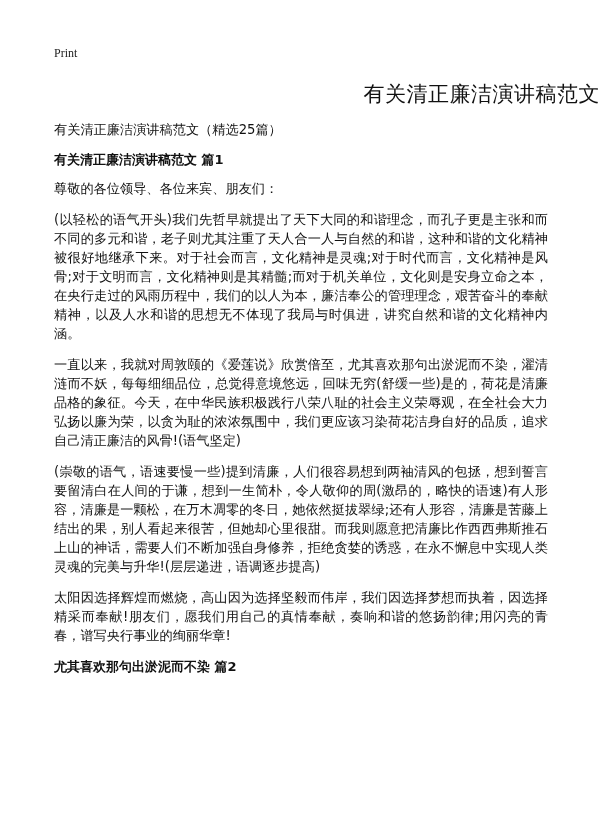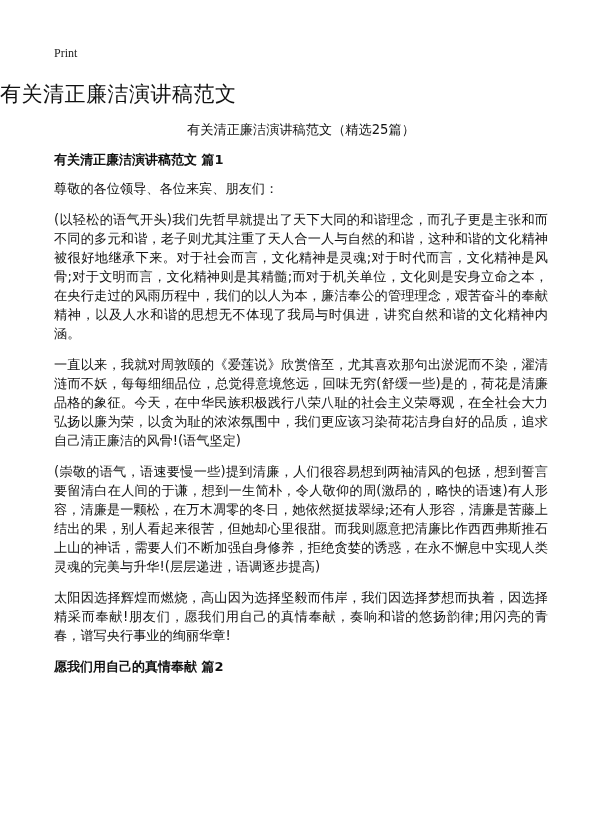--- a/index.html
+++ b/index.html
@@ -8,28 +8,28 @@
     font-family: "DejaVu Sans", "Liberation Sans", sans-serif;
     color: #111;
   }
   .page { position: relative; width: 600px; height: 712px; }
   .print-label {
     position: absolute; left: 54px; top: 46px;
     font-family: "Liberation Serif", "DejaVu Serif", serif;
     font-size: 12px; color: #222;
   }
   .doc-title {
-    position: absolute; left: 0; top: 80px; width: 600px; text-align: left;
+    position: absolute; left: 0; top: 80px; width: 600px; text-align: right;
     font-size: 21px; font-weight: normal; color: #111; margin: 0; letter-spacing: 0.5px;
   }
   .content {
     position: absolute; left: 54px; top: 120px; width: 494px;
     font-size: 13.2px; line-height: 19px;
   }
-  .subtitle { margin: 0 0 11px 0; text-align: center; }
+  .subtitle { margin: 0 0 11px 0; }
   .section-heading { margin: 0 0 10px 0; font-weight: bold; font-size: 13px; }
   .para { margin: 0 0 12px 0; text-align: justify; text-justify: inter-character; word-break: break-all; }
 </style>
 </head>
 <body>
 
 <div class="page">
   <div class="print-label">Print</div>
   <h1 class="doc-title">有关清正廉洁演讲稿范文</h1>
 
@@ -39,16 +39,16 @@
     <div>
       <p class="section-heading">有关清正廉洁演讲稿范文 篇1</p>
       <p class="para">尊敬的各位领导、各位来宾、朋友们：</p>
       <p class="para">(以轻松的语气开头)我们先哲早就提出了天下大同的和谐理念，而孔子更是主张和而不同的多元和谐，老子则尤其注重了天人合一人与自然的和谐，这种和谐的文化精神被很好地继承下来。对于社会而言，文化精神是灵魂;对于时代而言，文化精神是风骨;对于文明而言，文化精神则是其精髓;而对于机关单位，文化则是安身立命之本，在央行走过的风雨历程中，我们的以人为本，廉洁奉公的管理理念，艰苦奋斗的奉献精神，以及人水和谐的思想无不体现了我局与时俱进，讲究自然和谐的文化精神内涵。</p>
       <p class="para">一直以来，我就对周敦颐的《爱莲说》欣赏倍至，尤其喜欢那句出淤泥而不染，濯清涟而不妖，每每细细品位，总觉得意境悠远，回味无穷(舒缓一些)是的，荷花是清廉品格的象征。今天，在中华民族积极践行八荣八耻的社会主义荣辱观，在全社会大力弘扬以廉为荣，以贪为耻的浓浓氛围中，我们更应该习染荷花洁身自好的品质，追求自己清正廉洁的风骨!(语气坚定)</p>
       <p class="para">(崇敬的语气，语速要慢一些)提到清廉，人们很容易想到两袖清风的包拯，想到誓言要留清白在人间的于谦，想到一生简朴，令人敬仰的周(激昂的，略快的语速)有人形容，清廉是一颗松，在万木凋零的冬日，她依然挺拔翠绿;还有人形容，清廉是苦藤上结出的果，别人看起来很苦，但她却心里很甜。而我则愿意把清廉比作西西弗斯推石上山的神话，需要人们不断加强自身修养，拒绝贪婪的诱惑，在永不懈息中实现人类灵魂的完美与升华!(层层递进，语调逐步提高)</p>
       <p class="para">太阳因选择辉煌而燃烧，高山因为选择坚毅而伟岸，我们因选择梦想而执着，因选择精采而奉献!朋友们，愿我们用自己的真情奉献，奏响和谐的悠扬韵律;用闪亮的青春，谱写央行事业的绚丽华章!</p>
     </div>
 
     <div>
-      <p class="section-heading">愿我们用自己的真情奉献 篇2</p>
+      <p class="section-heading">尤其喜欢那句出淤泥而不染 篇2</p>
     </div>
   </div>
 </div>
 
 </body></html>

